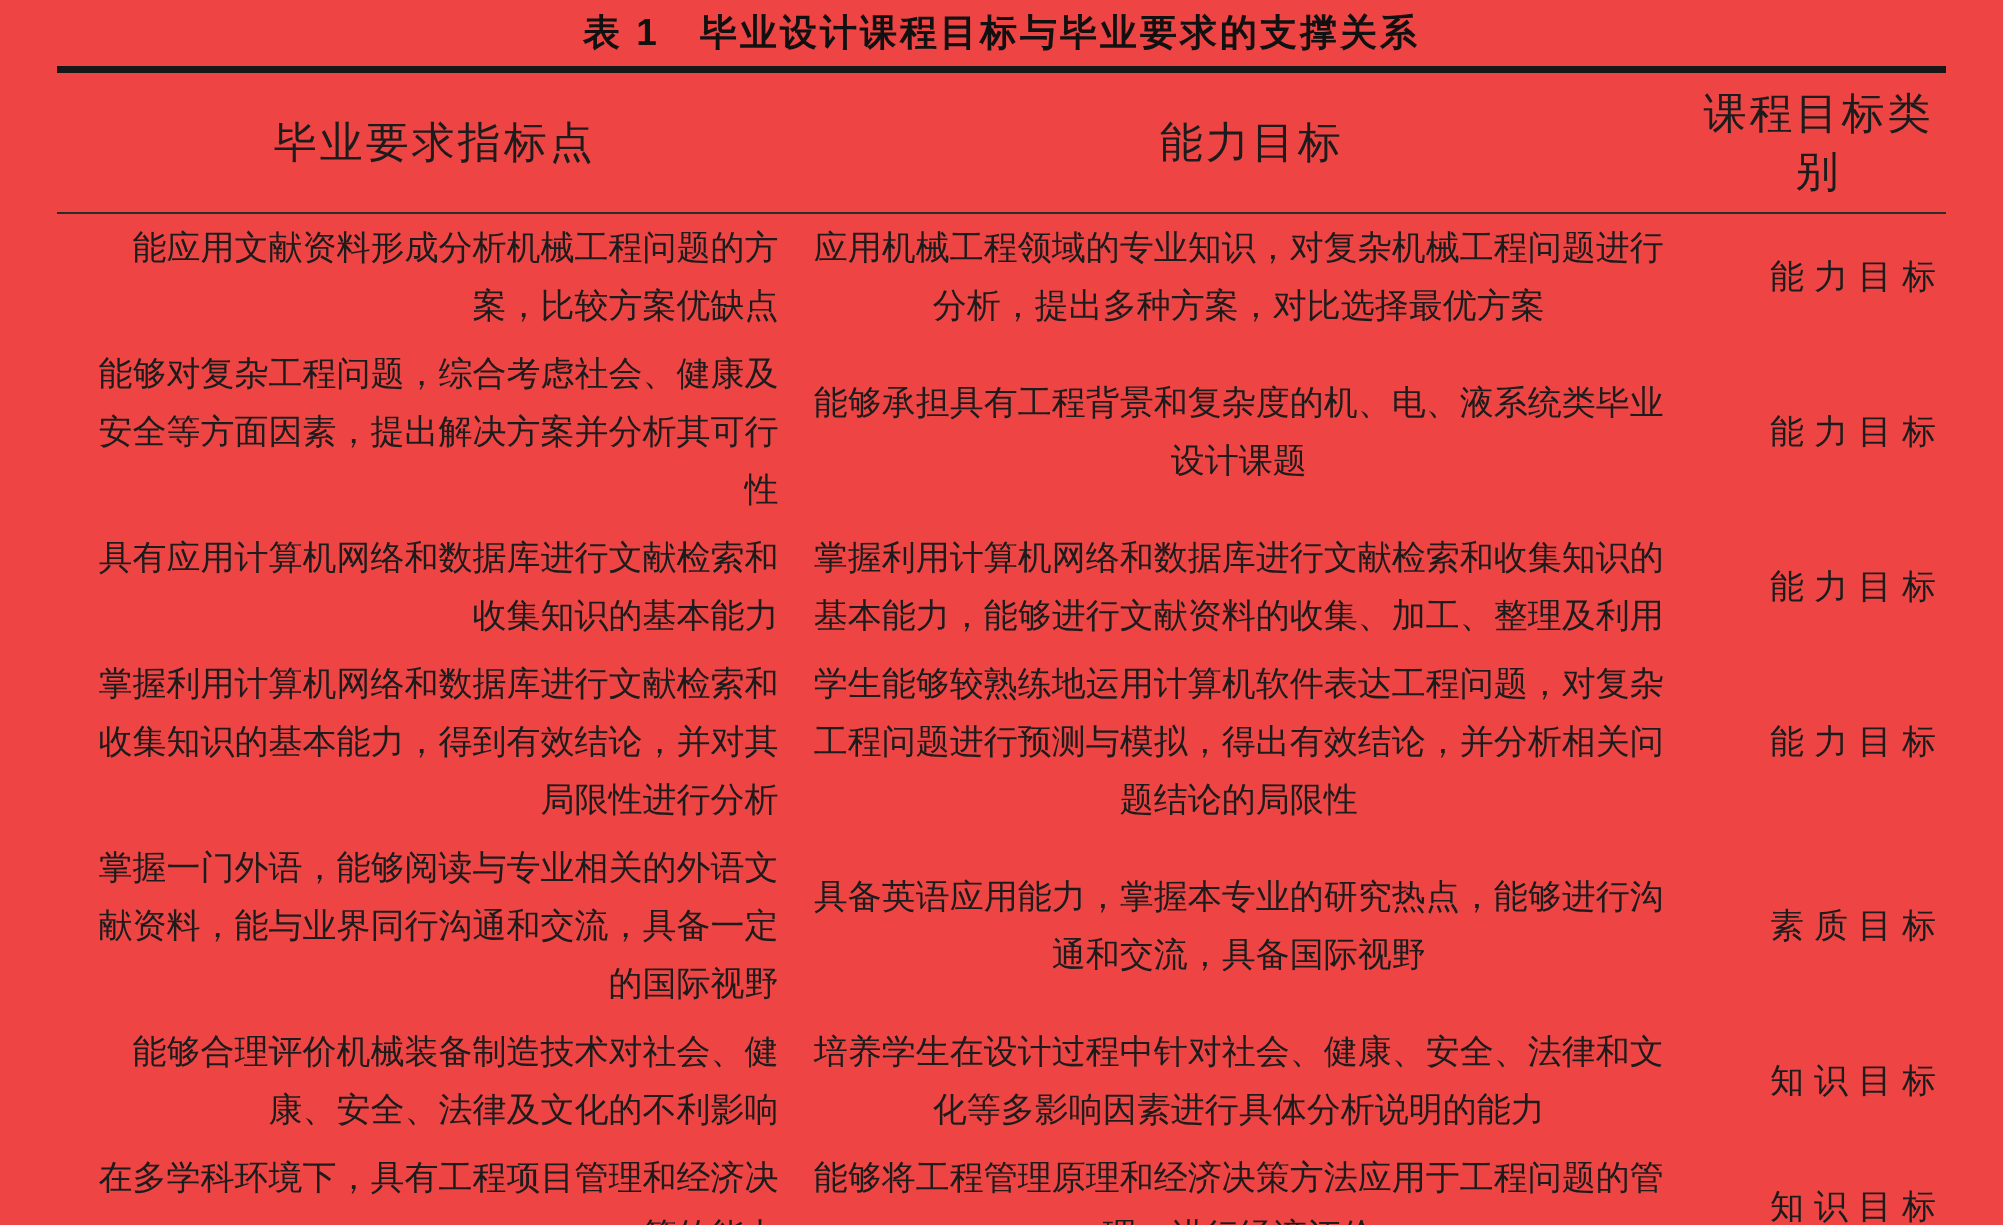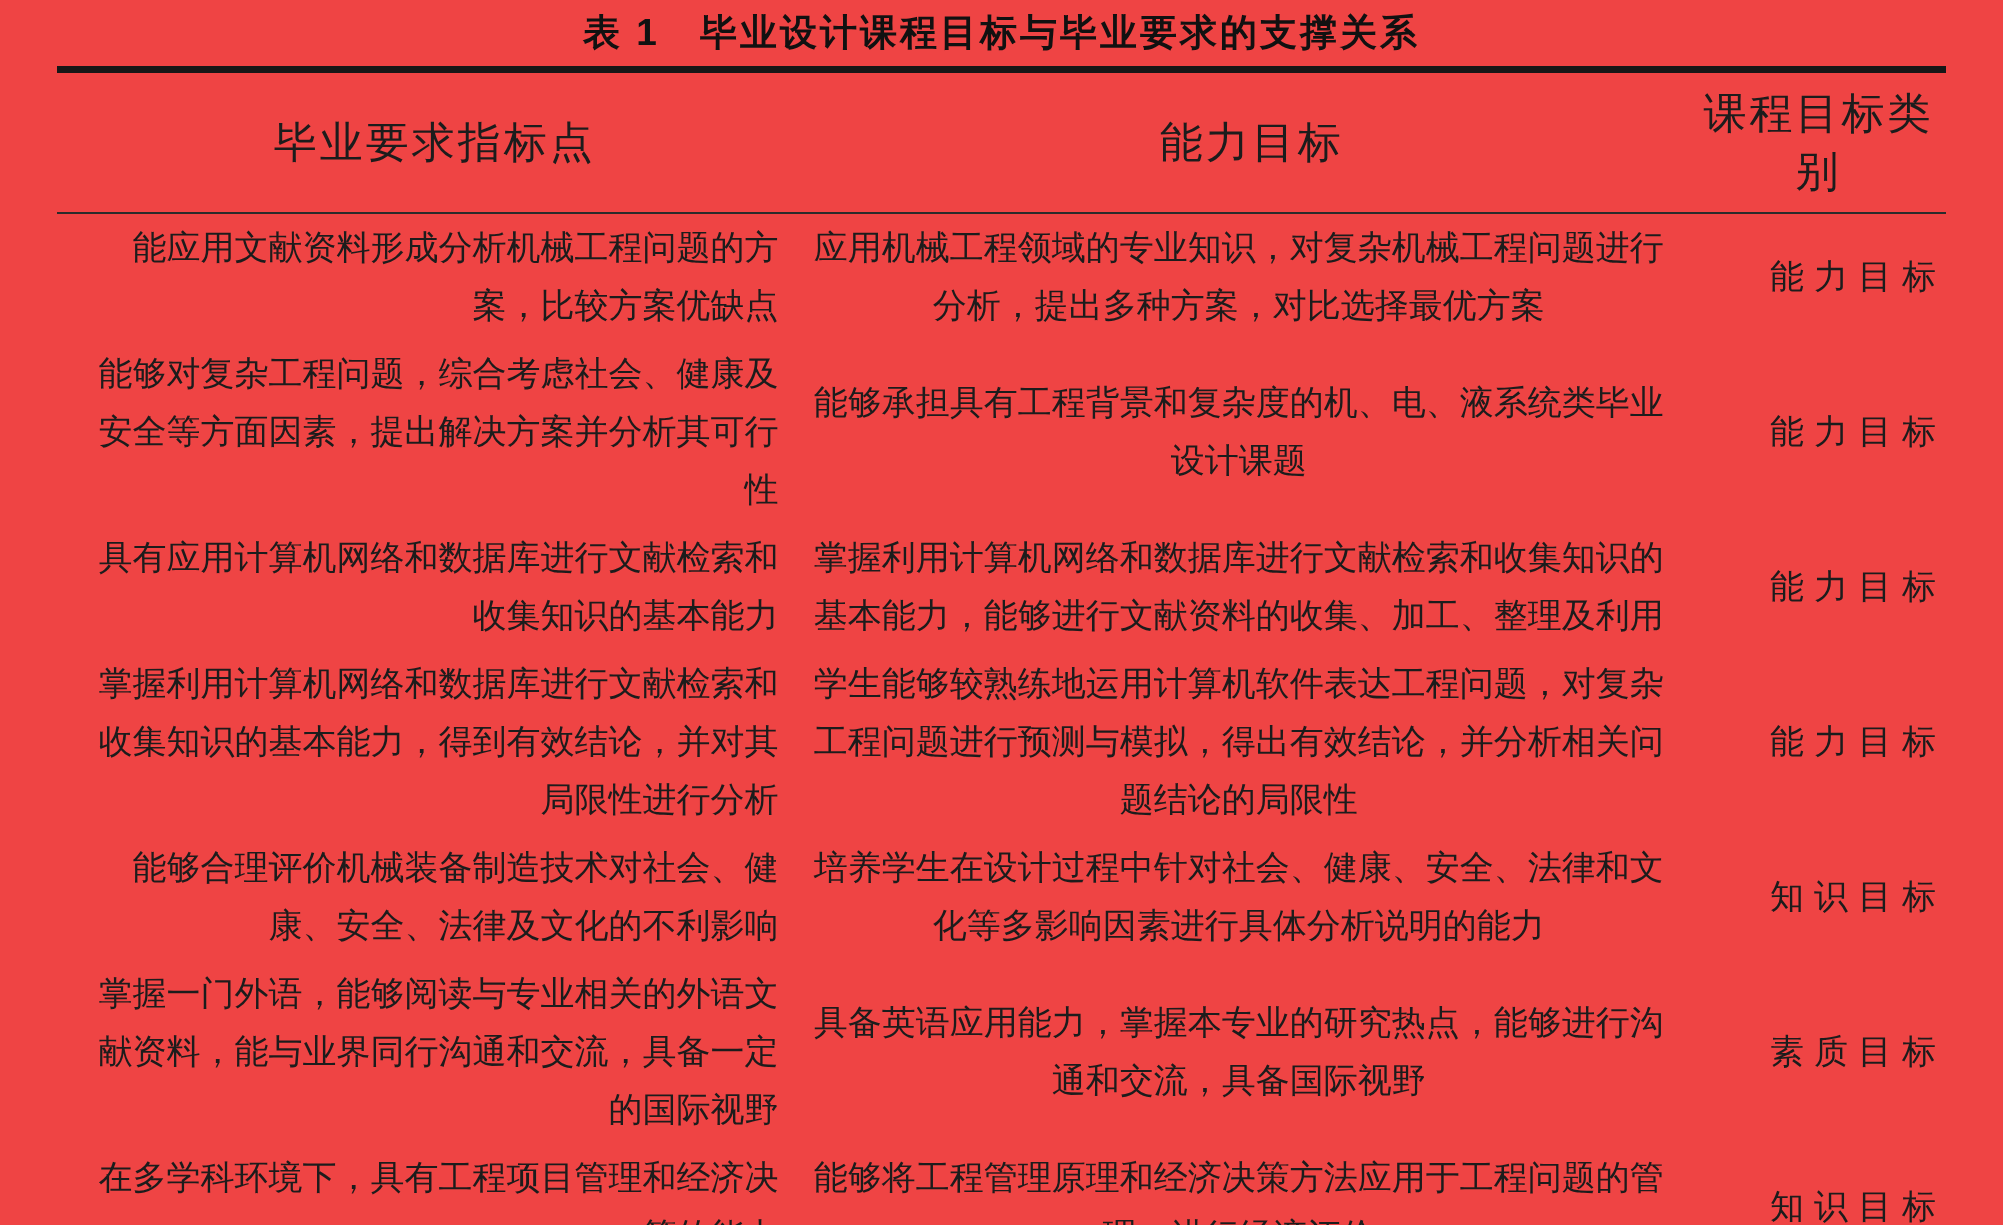--- a/index.html
+++ b/index.html
@@ -104,28 +104,28 @@
         <td class="req">具有应用计算机网络和数据库进行文献检索和收集知识的基本能力</td>
         <td class="obj">掌握利用计算机网络和数据库进行文献检索和收集知识的基本能力，能够进行文献资料的收集、加工、整理及利用</td>
         <td class="cat">能力目标</td>
       </tr>
       <tr>
         <td class="req">掌握利用计算机网络和数据库进行文献检索和收集知识的基本能力，得到有效结论，并对其局限性进行分析</td>
         <td class="obj">学生能够较熟练地运用计算机软件表达工程问题，对复杂工程问题进行预测与模拟，得出有效结论，并分析相关问题结论的局限性</td>
         <td class="cat">能力目标</td>
       </tr>
       <tr>
+        <td class="req">掌握一门外语，能够阅读与专业相关的外语文献资料，能与业界同行沟通和交流，具备一定的国际视野</td>
+        <td class="obj">具备英语应用能力，掌握本专业的研究热点，能够进行沟通和交流，具备国际视野</td>
+        <td class="cat">素质目标</td>
+      </tr>
+      <tr>
         <td class="req">能够合理评价机械装备制造技术对社会、健康、安全、法律及文化的不利影响</td>
         <td class="obj">培养学生在设计过程中针对社会、健康、安全、法律和文化等多影响因素进行具体分析说明的能力</td>
         <td class="cat">知识目标</td>
-      </tr>
-      <tr>
-        <td class="req">掌握一门外语，能够阅读与专业相关的外语文献资料，能与业界同行沟通和交流，具备一定的国际视野</td>
-        <td class="obj">具备英语应用能力，掌握本专业的研究热点，能够进行沟通和交流，具备国际视野</td>
-        <td class="cat">素质目标</td>
       </tr>
       <tr>
         <td class="req">在多学科环境下，具有工程项目管理和经济决策的能力</td>
         <td class="obj">能够将工程管理原理和经济决策方法应用于工程问题的管理，进行经济评价</td>
         <td class="cat">知识目标</td>
       </tr>
       <tr>
         <td class="req">具有结合职业发展需求，适应行业发展的能力</td>
         <td class="obj">培养机械工程行业发展需求所应具备的各种职业技能</td>
         <td class="cat">能力目标</td>

